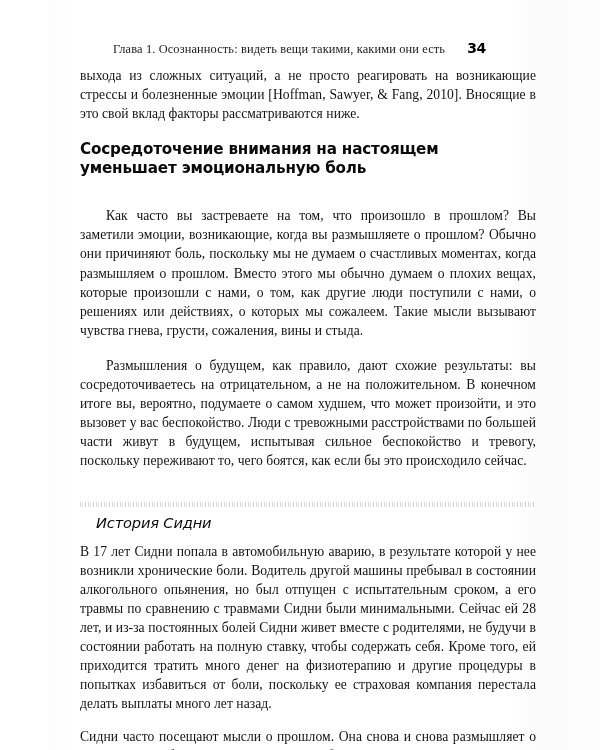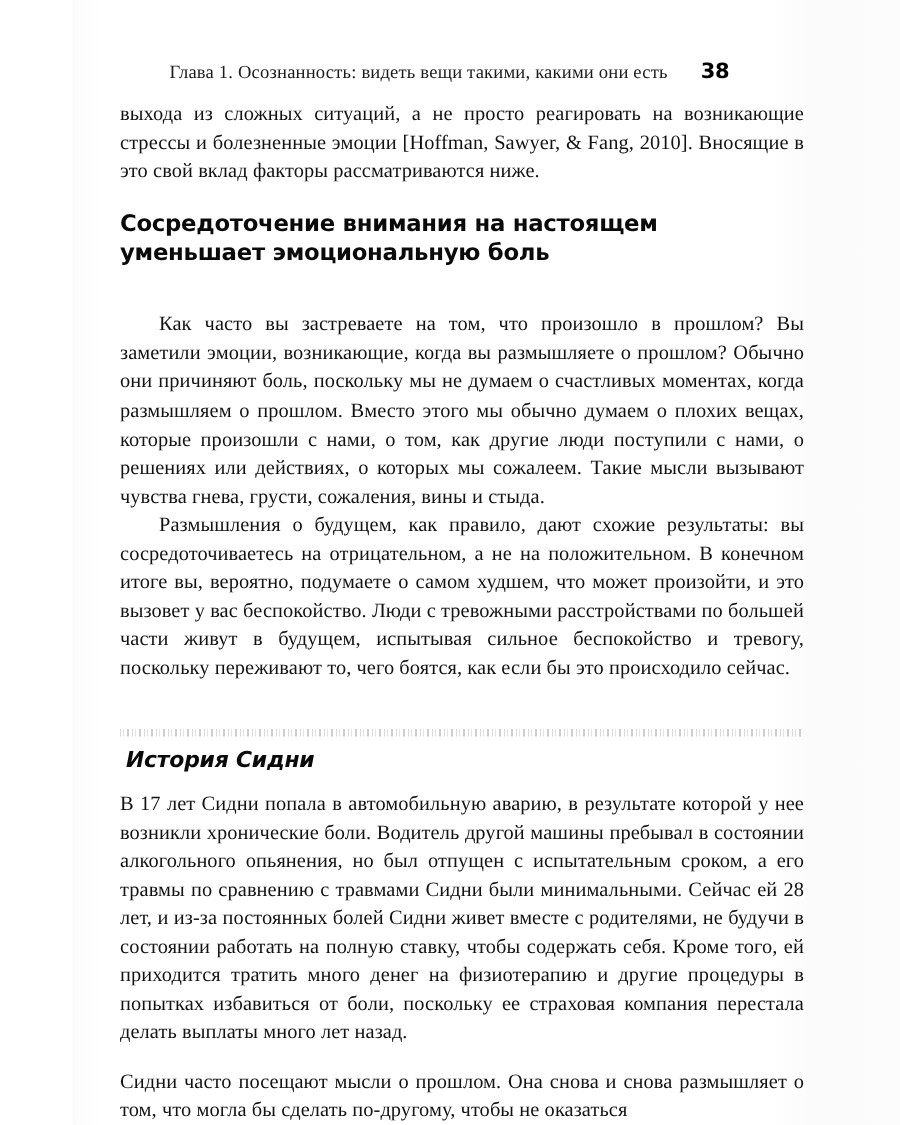--- a/index.html
+++ b/index.html
@@ -87,21 +87,21 @@
     color: #121212;
     text-align: justify;
     text-justify: inter-word;
     hyphens: manual;
     letter-spacing: 0.004em;
   }
   p.body.indent {
     text-indent: 26px;
   }
   p.body + p.body {
-    margin-top: 0;
+    margin-top: 16px;
   }
 
   
   .section-heading {
     margin: 17px 0 28px 0;
     font-family: "DejaVu Sans", "Liberation Sans", sans-serif;
     font-size: 15.2px;
     font-weight: 700;
     line-height: 19px;
     color: #0a0a0a;
@@ -120,45 +120,45 @@
       repeating-linear-gradient(to right,
         #c9c9c9 0px, #c9c9c9 1px,
         rgba(255,255,255,0) 1px, rgba(255,255,255,0) 2px,
         #d6d6d6 2px, #d6d6d6 3px,
         rgba(255,255,255,0) 3px, rgba(255,255,255,0) 5px,
         #bdbdbd 5px, #bdbdbd 6px,
         rgba(255,255,255,0) 6px, rgba(255,255,255,0) 8px);
     opacity: 0.75;
   }
   .story-heading {
-    margin: 7px 0 11px 4px;
+    margin: 7px 0 11px 16px;
     font-family: "DejaVu Sans", "Liberation Sans", sans-serif;
     font-size: 14.6px;
-    font-weight: 700;
+    font-weight: 400;
     font-style: italic;
     color: #0a0a0a;
     letter-spacing: -0.01em;
   }
   .story-block p.body {
     text-align: justify;
   }
   .story-block p.body + p.body {
     margin-top: 14px;
   }
 </style>
 </head>
 <body>
 
 <div class="page-scan"></div>
 
 <div class="page">
 
   <div class="running-head">
     <span class="running-head-title">Глава 1. Осознанность: видеть вещи такими, какими они есть</span>
-    <span class="running-head-folio">38</span>
+    <span class="running-head-folio">34</span>
   </div>
 
   <div class="column">
 
     <p class="body">выхода из сложных ситуаций, а не просто реагировать на возникаю­щие стрессы и болезненные эмоции [Hoffman, Sawyer, &amp; Fang, 2010]. Вносящие в это свой вклад факторы рассматриваются ниже.</p>
 
     <h2 class="section-heading">Сосредоточение внимания на настоящем уменьшает эмоциональную боль</h2>
 
     <p class="body indent">Как часто вы застреваете на том, что произошло в прошлом? Вы заметили эмоции, возникающие, когда вы размышляете о прошлом? Обычно они причиняют боль, поскольку мы не думаем о счастливых моментах, когда размышляем о прошлом. Вместо этого мы обычно думаем о плохих вещах, которые произошли с нами, о том, как дру­гие люди поступили с нами, о решениях или действиях, о которых мы сожалеем. Такие мысли вызывают чувства гнева, грусти, сожале­ния, вины и стыда.</p>
 

